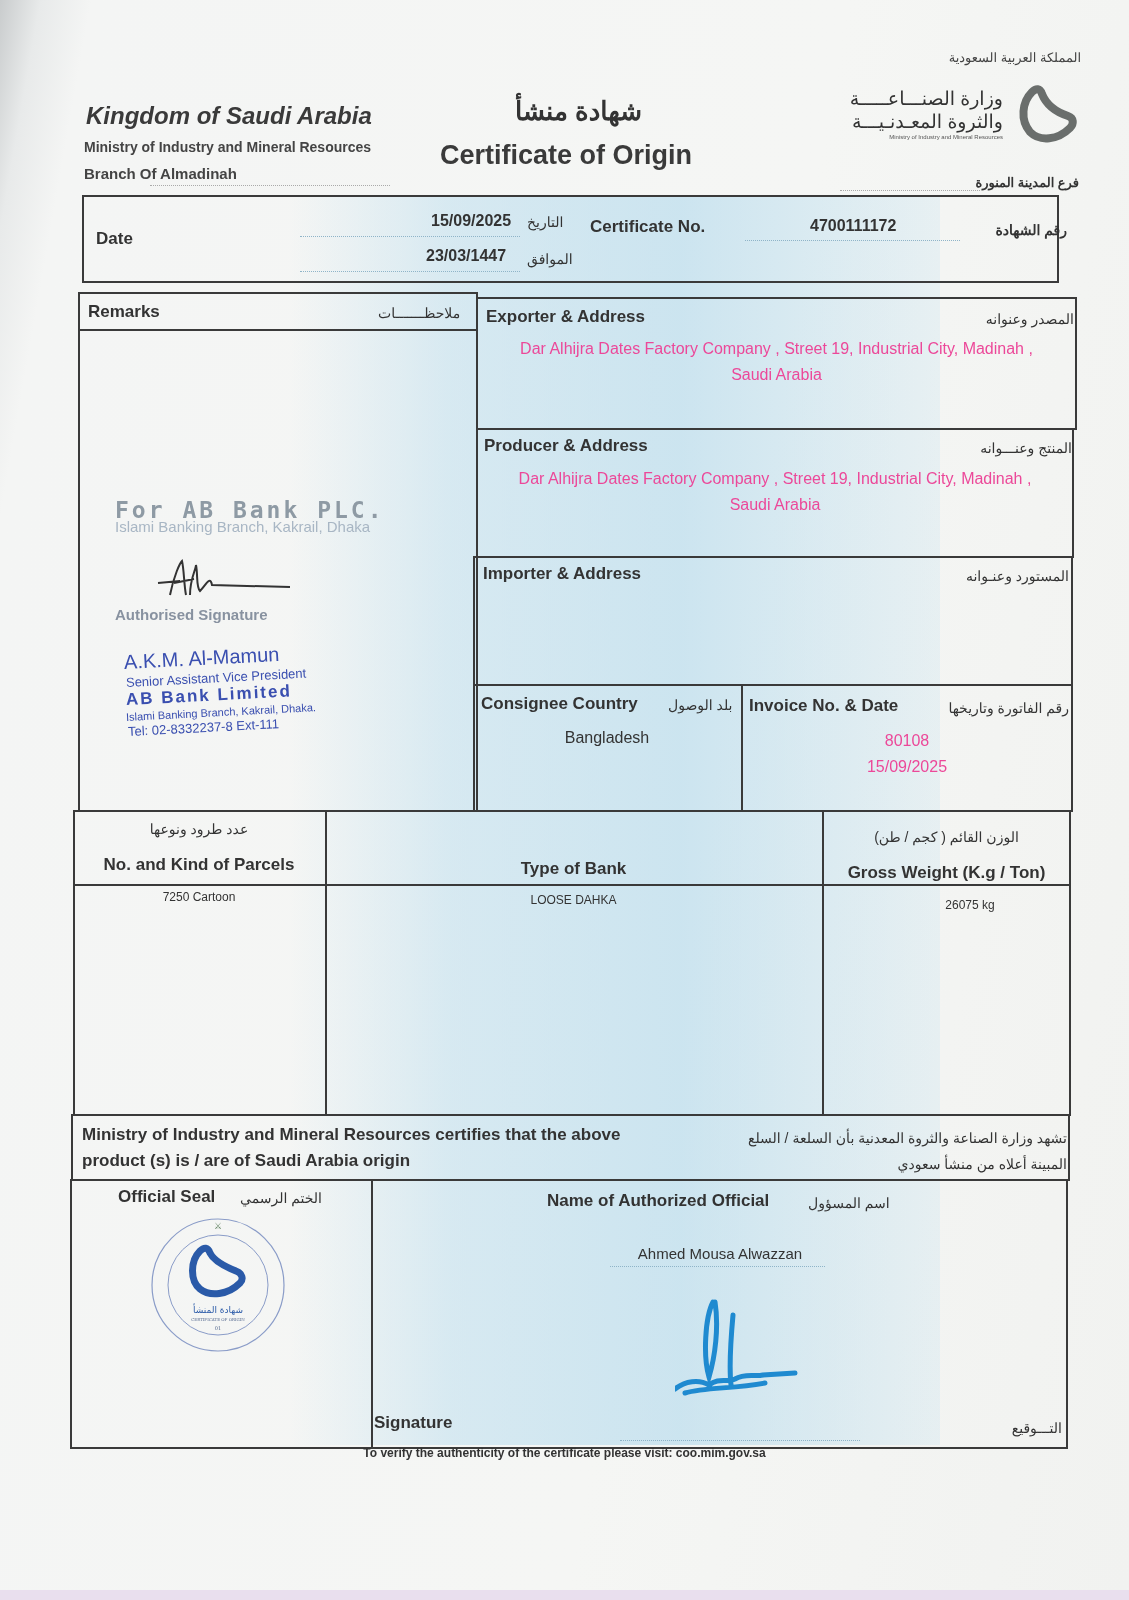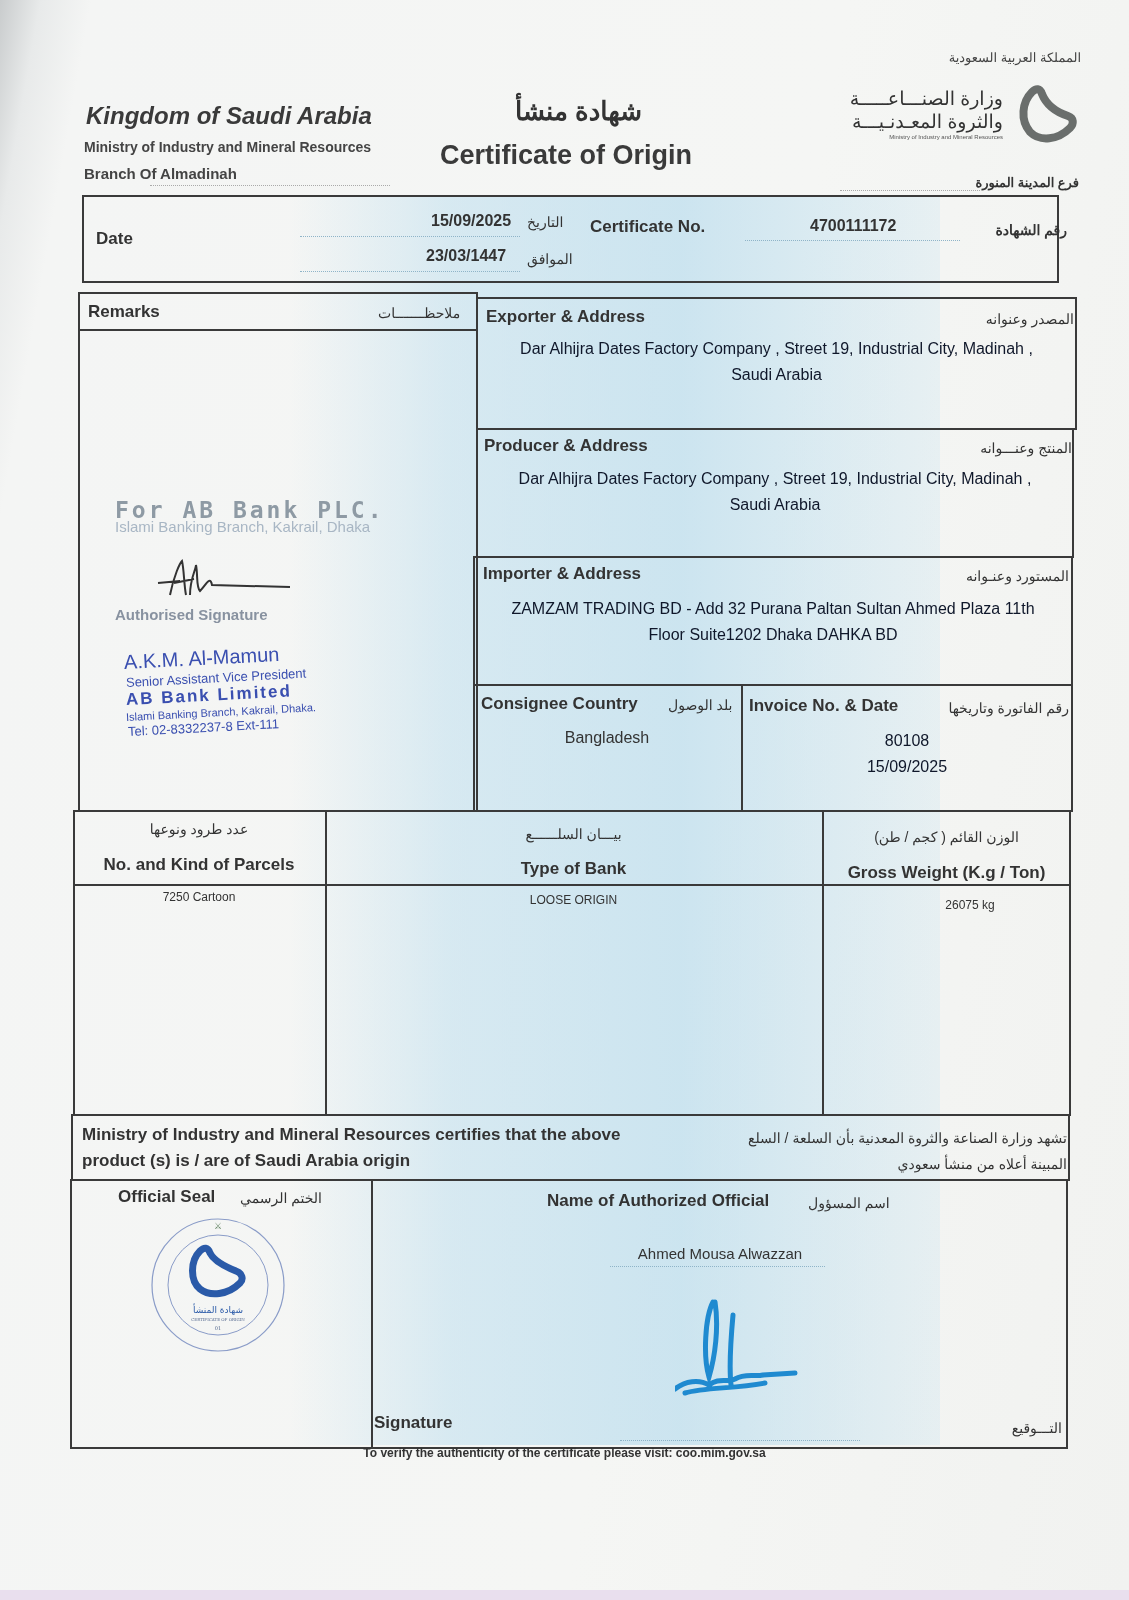--- a/index.html
+++ b/index.html
@@ -45,21 +45,21 @@
 
   
   .box { position: absolute; border: 2px solid #3a3a3a; }
   .hline { position: absolute; border-top: 2px solid #3a3a3a; }
   .vline { position: absolute; border-left: 2px solid #3a3a3a; }
   .dotline { position: absolute; border-bottom: 1px dotted #8fb4c8; }
 
   .label { position: absolute; font-size: 17px; font-weight: bold; color: #333; }
   .label-ar { position: absolute; font-size: 14px; color: #333; direction: rtl; }
   .val { position: absolute; font-size: 16px; color: #333; }
-  .val-c { position: absolute; font-size: 16px; color: #0f172a; text-align: center; line-height: 26px; }
+  .val-c { position: absolute; font-size: 16px; color: #ec4899; text-align: center; line-height: 26px; }
   .small { position: absolute; font-size: 12px; color: #333; text-align: center; }
 
   
   .stamp-for { left: 115px; top: 497px; font-size: 23px; font-weight: bold; color: #8e9aa4; letter-spacing: 3px; font-family: "DejaVu Sans Mono", monospace; }
   .stamp-branch { left: 115px; top: 518px; font-size: 15px; color: #a8b6c4; }
   .stamp-auth { left: 115px; top: 606px; font-size: 15px; font-weight: bold; color: #8892a0; }
   .stamp-name { left: 124px; top: 651px; font-size: 20px; color: #3a4fb0; transform: rotate(-3deg); transform-origin: left; }
   .stamp-title { left: 126px; top: 675px; font-size: 13px; color: #3a4fb0; transform: rotate(-3deg); transform-origin: left; }
   .stamp-bank { left: 126px; top: 690px; font-size: 17px; font-weight: bold; color: #3a4fb0; letter-spacing: 2px; transform: rotate(-3deg); transform-origin: left; }
   .stamp-br2 { left: 126px; top: 711px; font-size: 11px; color: #3a4fb0; transform: rotate(-3deg); transform-origin: left; }
@@ -138,51 +138,46 @@
   <div class="label" style="left:484px; top:436px;">Producer &amp; Address</div>
   <div class="label-ar" style="right:57px; top:440px;">المنتج وعنـــوانه</div>
   <div class="val-c" style="left:476px; width:598px; top:466px;">
     <div>Dar Alhijra Dates Factory Company , Street 19, Industrial City, Madinah ,</div>
     <div>Saudi Arabia</div>
   </div>
 
   <div class="box" style="left:473px; top:556px; width:600px; height:130px;"></div>
   <div class="label" style="left:483px; top:564px;">Importer &amp; Address</div>
   <div class="label-ar" style="right:60px; top:568px;">المستورد وعنـوانه</div>
-  <div class="val-c" style="left:473px; width:600px; top:596px;">
-    <div>ZAMZAM TRADING BD - Add 32 Purana Paltan Sultan Ahmed Plaza 11th</div>
-    <div>Floor Suite1202 Dhaka DAHKA BD</div>
-  </div>
 
   <div class="box" style="left:473px; top:684px; width:600px; height:128px;"></div>
   <div class="vline" style="left:741px; top:684px; height:128px;"></div>
   <div class="label" style="left:481px; top:694px;">Consignee Country</div>
   <div class="label-ar" style="left:668px; top:697px;">بلد الوصول</div>
   <div class="val" style="left:473px; width:268px; text-align:center; top:729px;">Bangladesh</div>
   <div class="label" style="left:749px; top:696px;">Invoice No. &amp; Date</div>
   <div class="label-ar" style="right:60px; top:700px;">رقم الفاتورة وتاريخها</div>
   <div class="val-c" style="left:741px; width:332px; top:728px;">
     <div>80108</div>
     <div>15/09/2025</div>
   </div>
 
   <div class="box" style="left:73px; top:810px; width:998px; height:306px;"></div>
   <div class="vline" style="left:325px; top:810px; height:306px;"></div>
   <div class="vline" style="left:822px; top:810px; height:306px;"></div>
   <div class="hline" style="left:73px; top:884px; width:998px;"></div>
 
   <div class="label-ar" style="left:73px; width:252px; text-align:center; top:821px;">عدد طرود ونوعها</div>
   <div class="label" style="left:73px; width:252px; text-align:center; top:855px;">No. and Kind of Parcels</div>
-  <div class="label-ar" style="left:325px; width:497px; text-align:center; top:826px;">بيـــان السلــــــع</div>
   <div class="label" style="left:325px; width:497px; text-align:center; top:859px;">Type of Bank</div>
   <div class="label-ar" style="left:822px; width:249px; text-align:center; top:829px;">الوزن القائم ( كجم / طن)</div>
   <div class="label" style="left:822px; width:249px; text-align:center; top:863px;">Gross Weight (K.g / Ton)</div>
 
   <div class="small" style="left:73px; width:252px; top:890px;">7250 Cartoon</div>
-  <div class="small" style="left:325px; width:497px; top:893px;">LOOSE ORIGIN</div>
+  <div class="small" style="left:325px; width:497px; top:893px;">LOOSE DAHKA</div>
   <div class="small" style="left:822px; width:296px; top:898px;">26075 kg</div>
 
   <div class="box" style="left:71px; top:1114px; width:999px; height:67px;"></div>
   <div class="label" style="left:82px; top:1125px;">Ministry of Industry and Mineral Resources certifies that the above</div>
   <div class="label" style="left:82px; top:1151px;">product (s) is / are of Saudi Arabia origin</div>
   <div class="label-ar" style="right:62px; top:1130px;">تشهد وزارة الصناعة والثروة المعدنية بأن السلعة / السلع</div>
   <div class="label-ar" style="right:62px; top:1156px;">المبينة أعلاه من منشأ سعودي</div>
 
   <div class="box" style="left:70px; top:1179px; width:998px; height:270px;"></div>
   <div class="vline" style="left:371px; top:1179px; height:270px;"></div>

